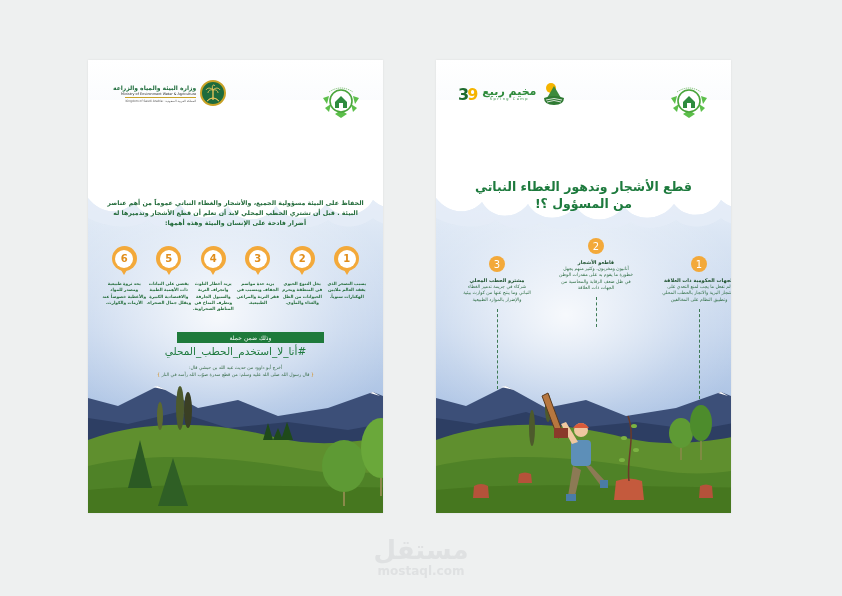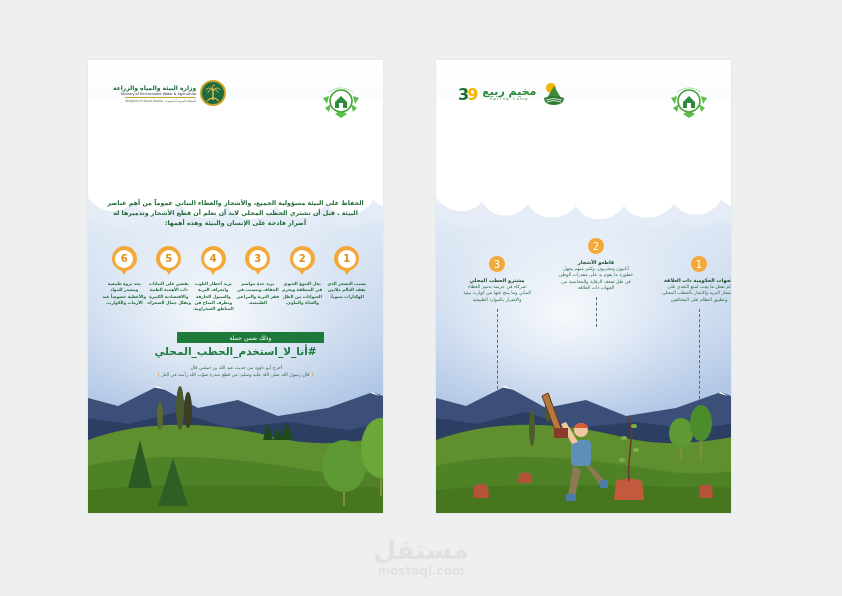--- a/index.html
+++ b/index.html
@@ -44,21 +44,21 @@
 
     .pins { position: absolute; left: 14px; right: 14px; top: 186px; display: flex; flex-direction: row-reverse; justify-content: space-between; }
     .pin { width: 46px; display: flex; flex-direction: column; align-items: center; }
     .pin-circle { width: 25px; height: 25px; border-radius: 50%; background: #f3a93a; display: flex; align-items: center; justify-content: center; position: relative; }
     .pin-circle::after { content: ""; position: absolute; bottom: -4px; left: 50%; margin-left: -3px; border-left: 3px solid transparent; border-right: 3px solid transparent; border-top: 5px solid #f3a93a; }
     .pin-inner { width: 18px; height: 18px; border-radius: 50%; background: #fff; color: #e08e1c; font-size: 10px; font-weight: bold; display: flex; align-items: center; justify-content: center; }
     .pin-text { margin-top: 10px; font-size: 4.2px; line-height: 6.3px; color: #1f6a36; text-align: center; direction: rtl; font-weight: bold; }
 
     .campaign-bar { position: absolute; left: 89px; width: 147px; top: 272px; height: 11px; background: #1e7a3b; color: #fff;
       font-size: 6px; text-align: center; line-height: 11px; direction: rtl; }
-    .hashtag { position: absolute; left: 0; right: 0; top: 285px; text-align: center; color: #1f7a3f; font-size: 10.5px; font-weight: bold; direction: rtl; }
+    .hashtag { position: absolute; left: 0; right: 0; top: 285px; text-align: center; color: #1f7a3f; font-size: 10.5px; font-weight: normal; direction: rtl; }
     .hadith { position: absolute; left: 20px; right: 20px; top: 304px; text-align: center; color: #3a6e4a; font-size: 4.6px; line-height: 7px; direction: rtl; }
     .hadith .bracket { color: #d48b1a; }
 
     .landscape { position: absolute; left: 0; bottom: 0; width: 325px; height: 135px; }
 
     
     .title-right { position: absolute; left: 0; right: 0; top: 118px; text-align: center; color: #1d7a3d;
       font-size: 12.5px; font-weight: bold; direction: rtl; line-height: 17px; }
 
     .resp { position: absolute; display: flex; flex-direction: column; align-items: center; text-align: center; direction: rtl; }
@@ -210,20 +210,24 @@
   </div>
 
   <svg class="logo-assoc" viewBox="0 0 40 36">
     <path d="M4,26 L10,22 L8,30 Z M36,26 L30,22 L32,30 Z M14,32 L20,36 L26,32 L20,28 Z M2,16 L8,14 L6,22 Z M38,16 L32,14 L34,22 Z" fill="#5cbf4a"></path>
     <circle cx="20" cy="19" r="11" fill="#ffffff" stroke="#4aa53b" stroke-width="1.6"></circle>
     <path d="M14,20 L20,14 L26,20 L26,26 L14,26 Z" fill="#2e8b3e"></path>
     <rect x="18" y="21" width="4" height="5" fill="#ffffff"></rect>
     <path d="M8,10 Q20,2 32,10" stroke="#4aa53b" stroke-width="0.8" fill="none" stroke-dasharray="1 1"></path>
   </svg>
 
+  <div class="title-right">
+    <div>قطع الأشجار وتدهور الغطاء النباتي</div>
+    <div>من المسؤول ؟!</div>
+  </div>
 
   <div class="resp resp-1">
     <div class="resp-circle">1</div>
     <div class="resp-title">الجهات الحكومية ذات العلاقة</div>
     <div class="resp-body">لم تفعل ما يجب لمنع التعدي على الأشجار البرية والاتجار بالحطب المحلي وتطبيق النظام على المخالفين</div>
     <div class="resp-line" style="height:90px"></div>
   </div>
   <div class="resp resp-2">
     <div class="resp-circle">2</div>
     <div class="resp-title">قاطعو الأشجار</div>

